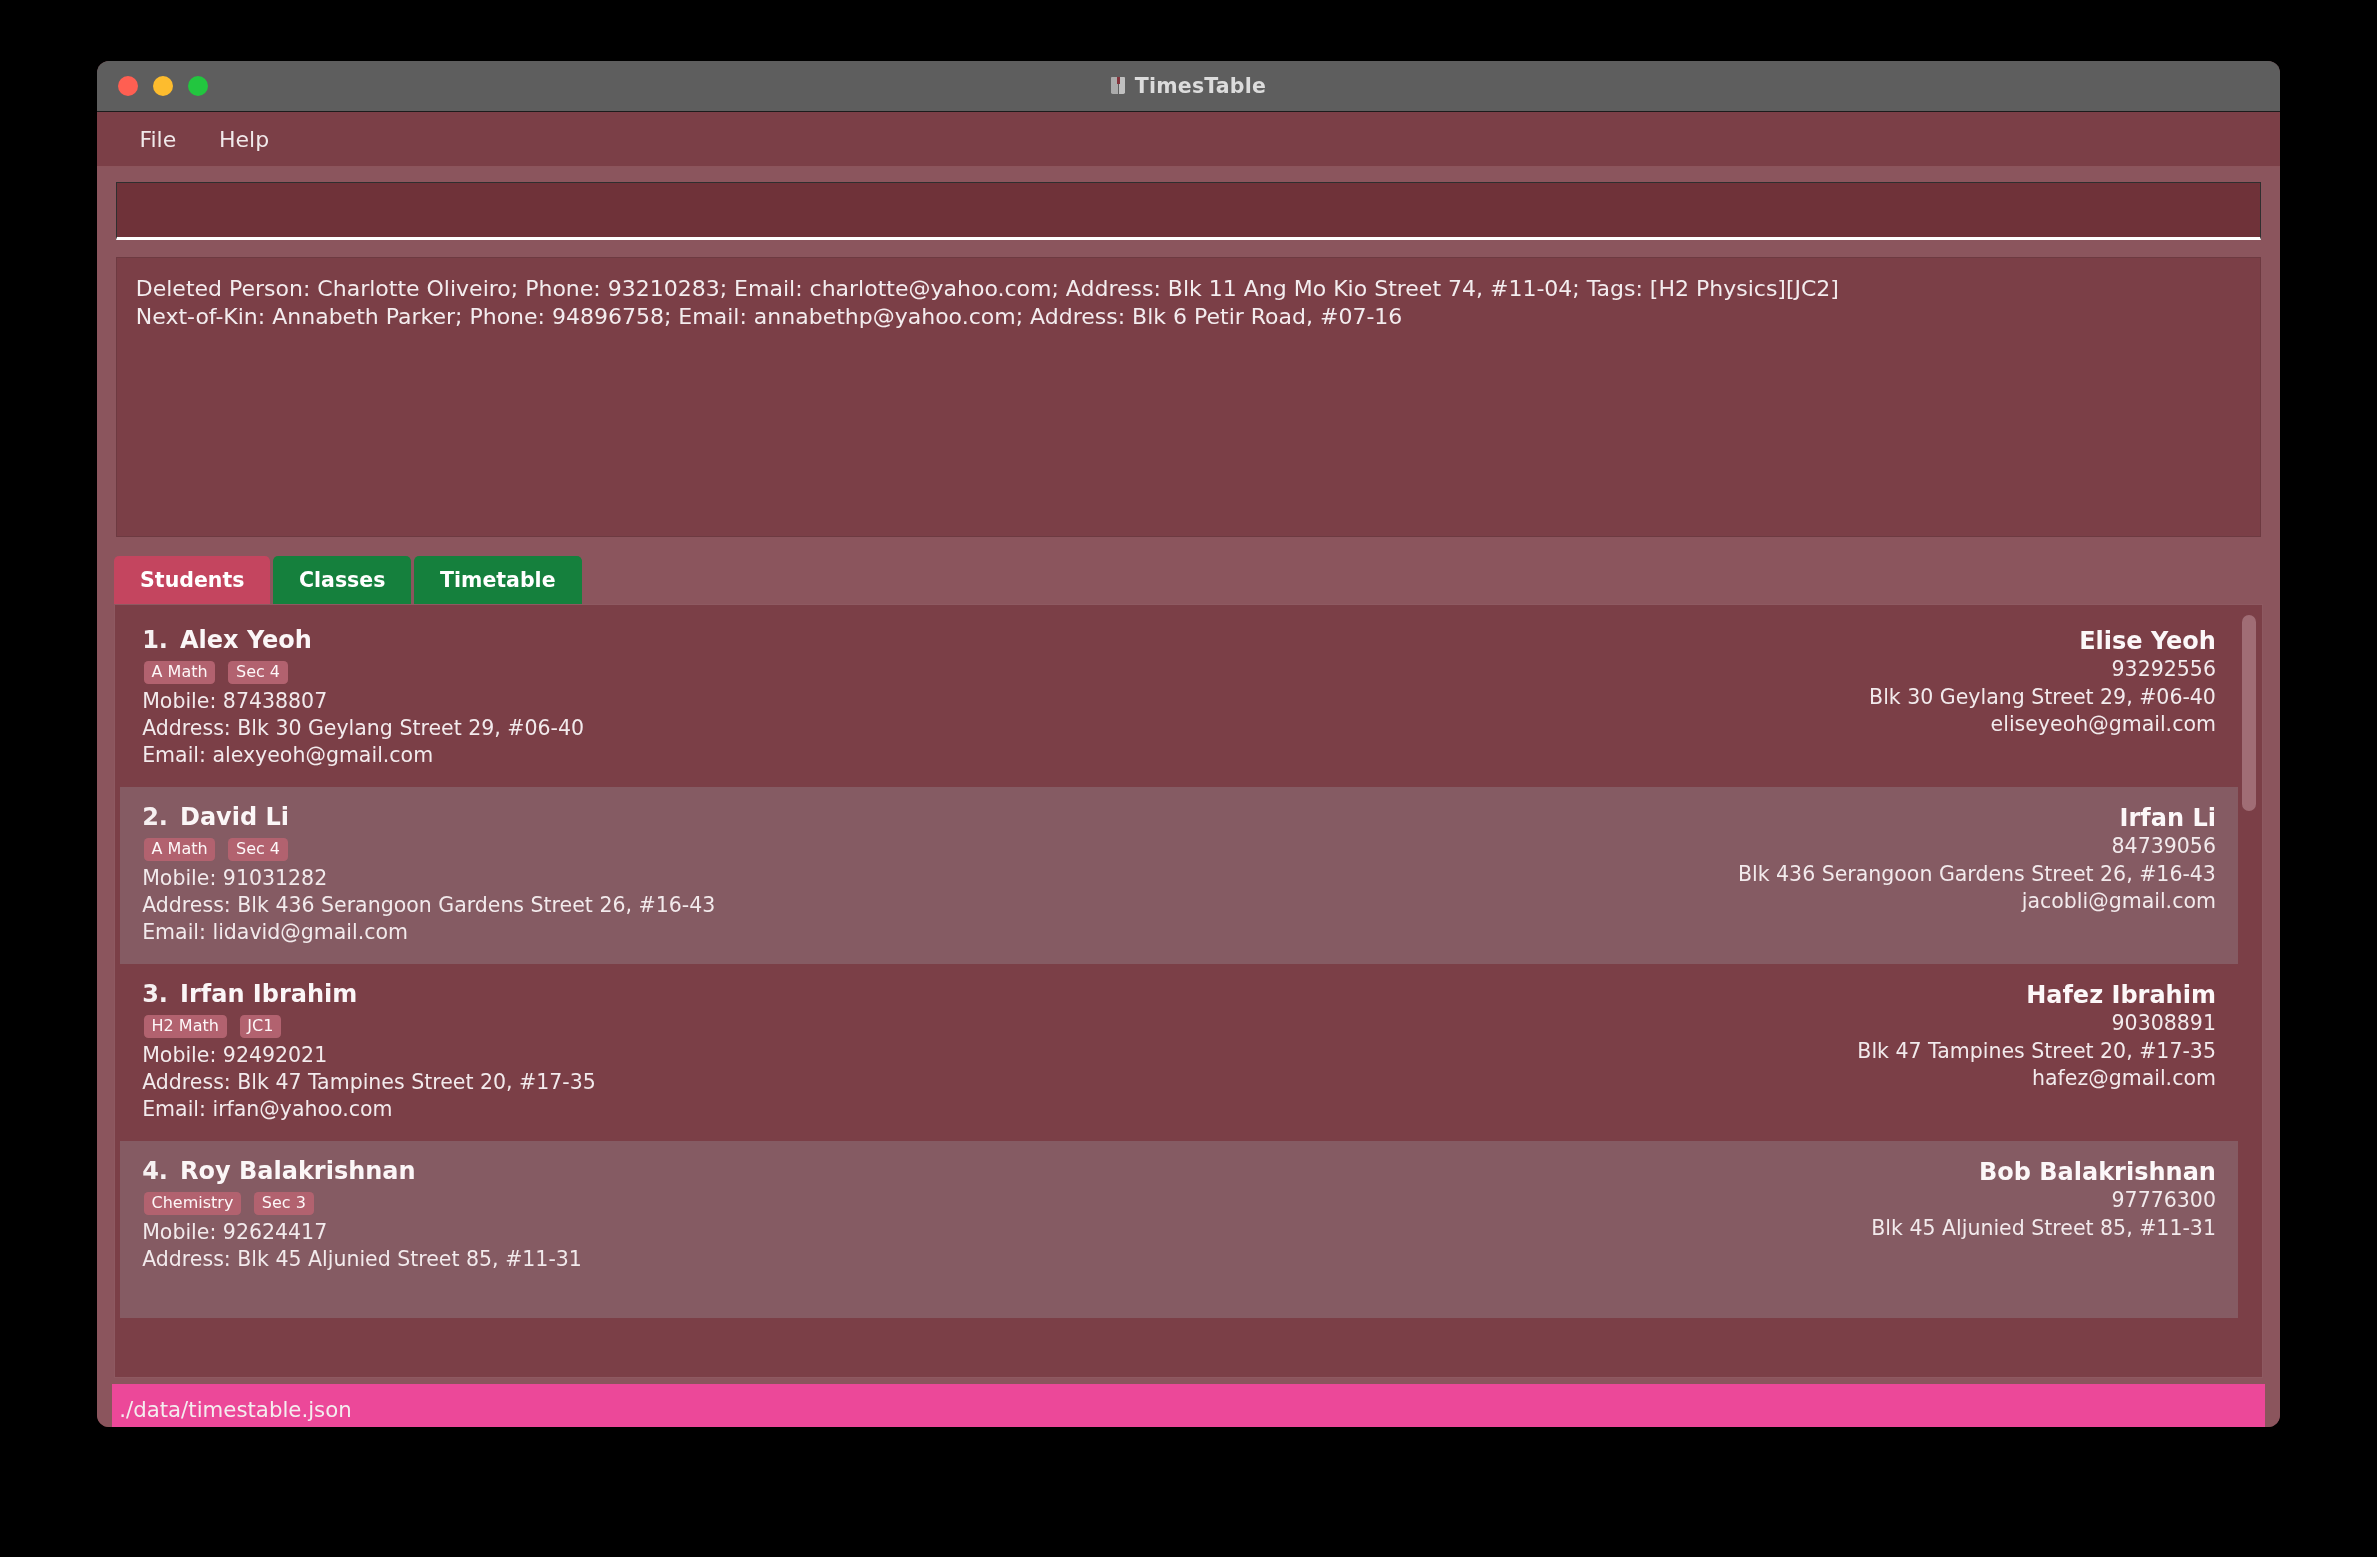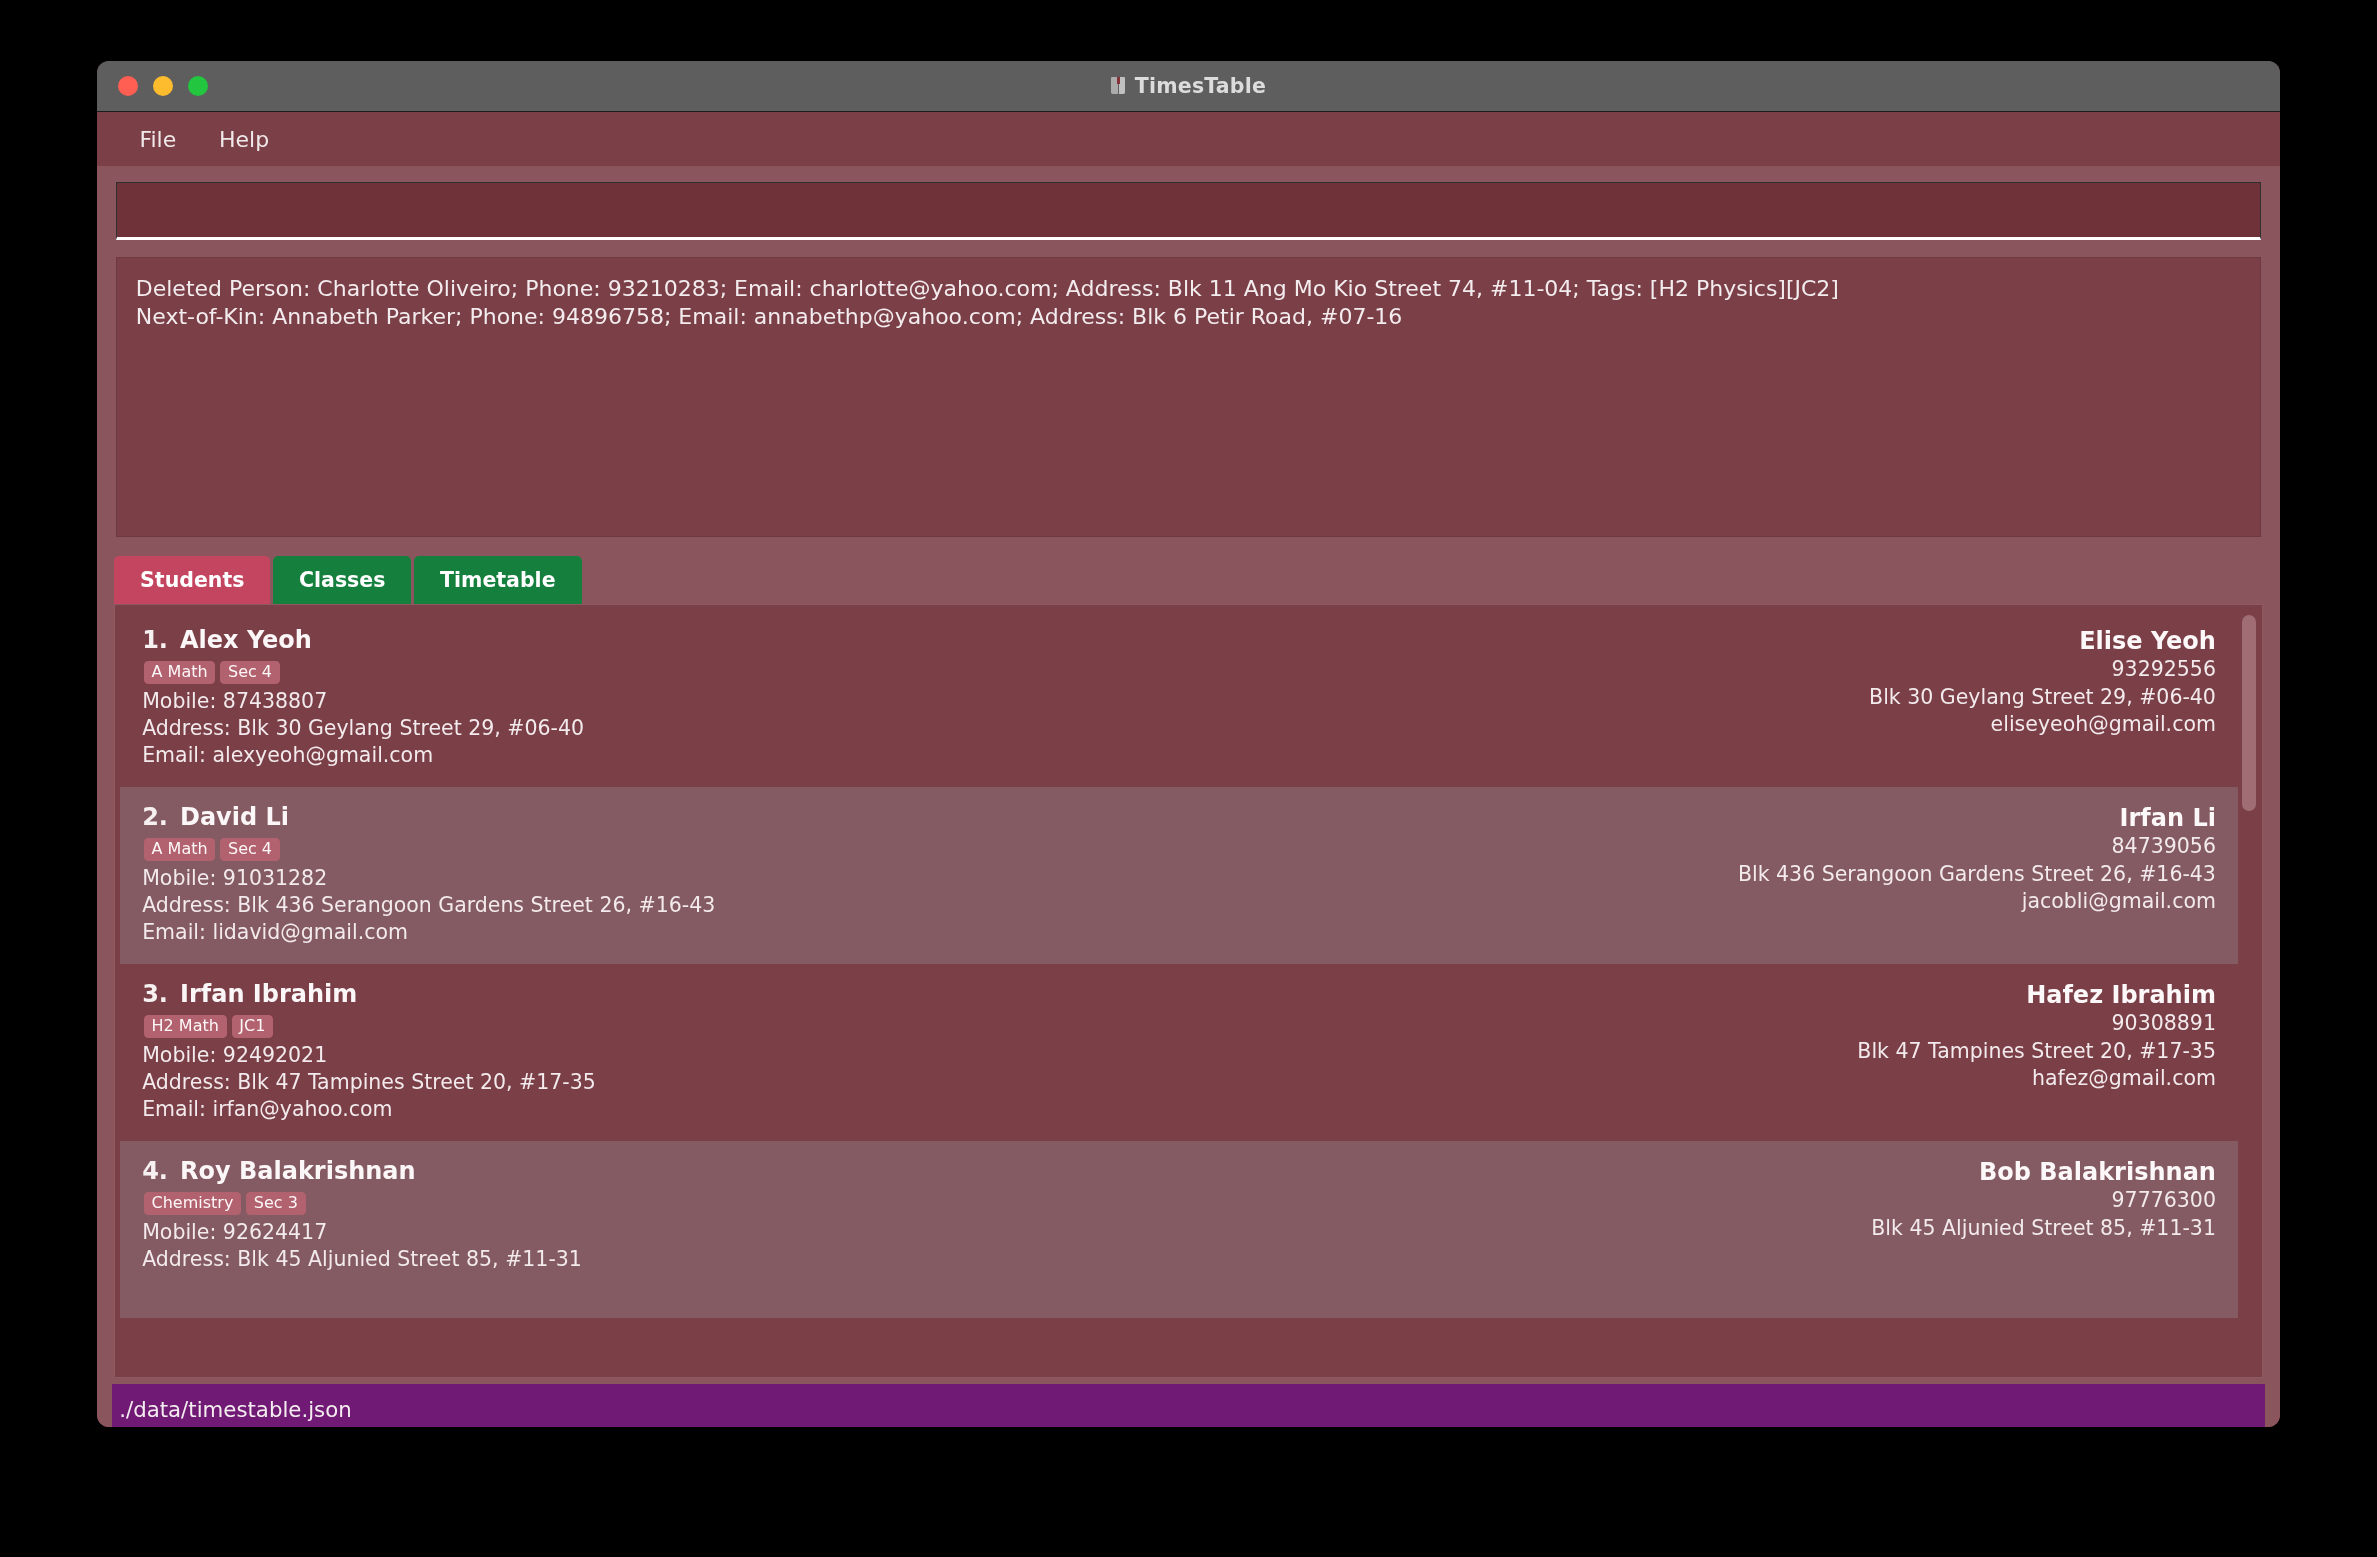--- a/index.html
+++ b/index.html
@@ -201,21 +201,21 @@
     font-size: 24px;
     font-weight: bold;
   }
   .card-name {
     color: #fbf6f7;
     font-size: 24px;
     font-weight: bold;
   }
   .tags {
     display: flex;
-    gap: 5px;
+    gap: 13px;
     margin: 6.8px 0 3.4px 1.7px;
     align-items: center;
   }
   .tag {
     background: #b2626f;
     color: #fdf7f8;
     font-size: 16px;
     padding: 3.4px 7.7px 4.3px 7.7px;
     border-radius: 4.3px;
     line-height: 1;
@@ -260,21 +260,21 @@
     left: 1.7px;
     width: 14.5px;
     height: 196px;
     background: #a06d75;
     border-radius: 7.7px;
   }
 
   
   #statusbar {
     height: 51px;
-    background: #701a75;
+    background: #ec4899;
     display: flex;
     align-items: center;
     padding-left: 6.8px;
     margin-top: 6px;
   }
   #status-text {
     color: #f4edef;
     font-size: 21.3px;
   }
 </style>

